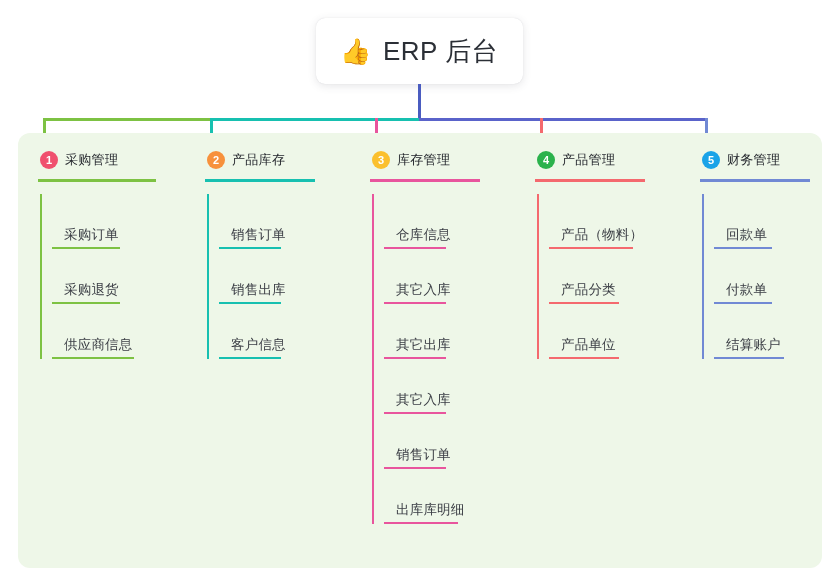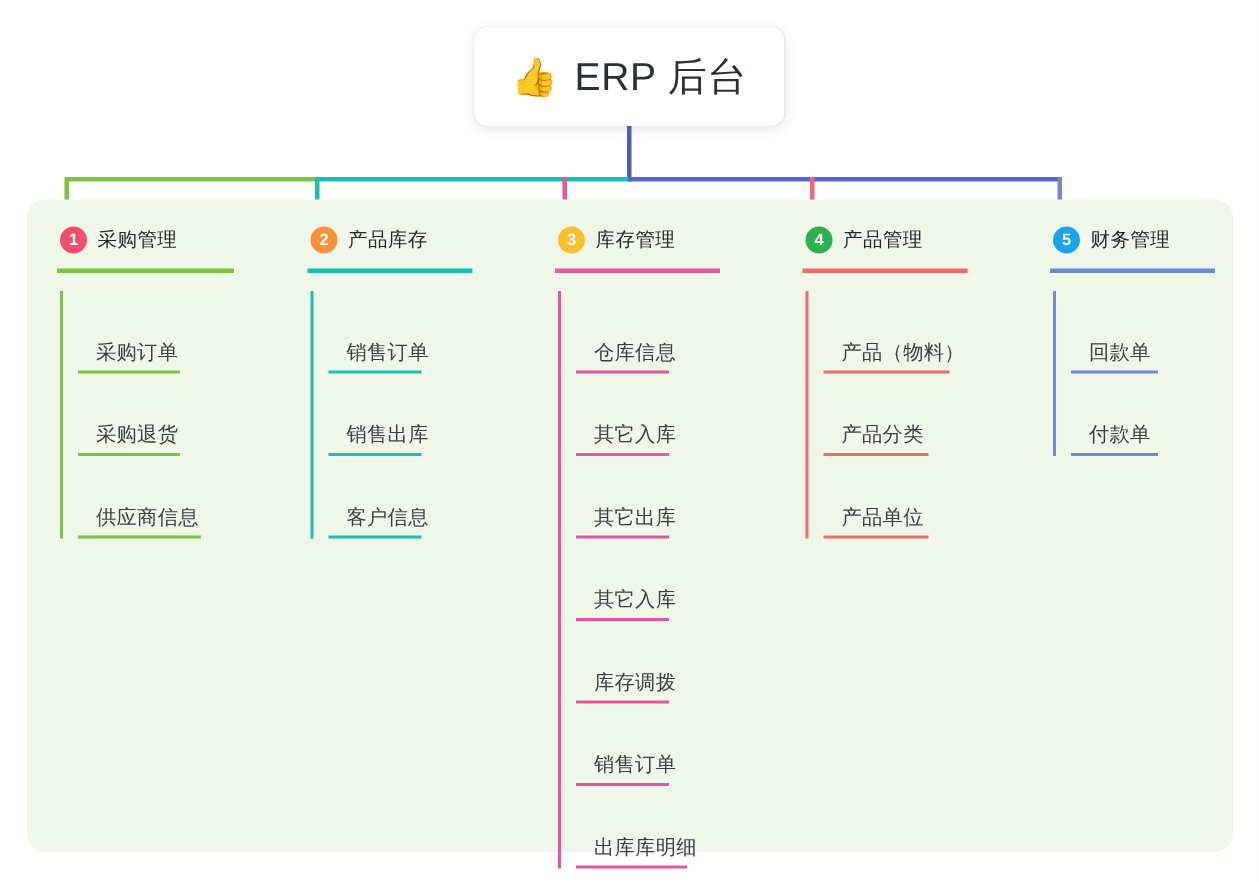--- a/index.html
+++ b/index.html
@@ -229,24 +229,20 @@
           </div>
           <div class="item">
             <span class="item-label">其它出库</span>
             <div class="item-underline" style="background: rgb(232, 85, 157); width: 62px;"></div>
           </div>
           <div class="item">
             <span class="item-label">其它入库</span>
             <div class="item-underline" style="background: rgb(232, 85, 157); width: 62px;"></div>
           </div>
           <div class="item">
-            <span class="item-label">库存调拨</span>
-            <div class="item-underline" style="background: rgb(232, 85, 157); width: 62px;"></div>
-          </div>
-          <div class="item">
             <span class="item-label">销售订单</span>
             <div class="item-underline" style="background: rgb(232, 85, 157); width: 62px;"></div>
           </div>
           <div class="item">
             <span class="item-label">出库库明细</span>
             <div class="item-underline" style="background: rgb(232, 85, 157); width: 74px;"></div>
           </div>
         </div>
       </div>
       <div class="column" style="left: 535px; top: 147px; width: 160px;">
@@ -280,17 +276,21 @@
         <div class="items">
           <div class="spine" style="background: rgb(113, 137, 212);"></div>
           <div class="item">
             <span class="item-label">回款单</span>
             <div class="item-underline" style="background: rgb(113, 137, 212); width: 58px;"></div>
           </div>
           <div class="item">
             <span class="item-label">付款单</span>
             <div class="item-underline" style="background: rgb(113, 137, 212); width: 58px;"></div>
           </div>
+          <div class="item">
+            <span class="item-label">结算账户</span>
+            <div class="item-underline" style="background: rgb(113, 137, 212); width: 70px;"></div>
+          </div>
         </div>
       </div>
     </div>
 
 </div>
 
 </body></html>

